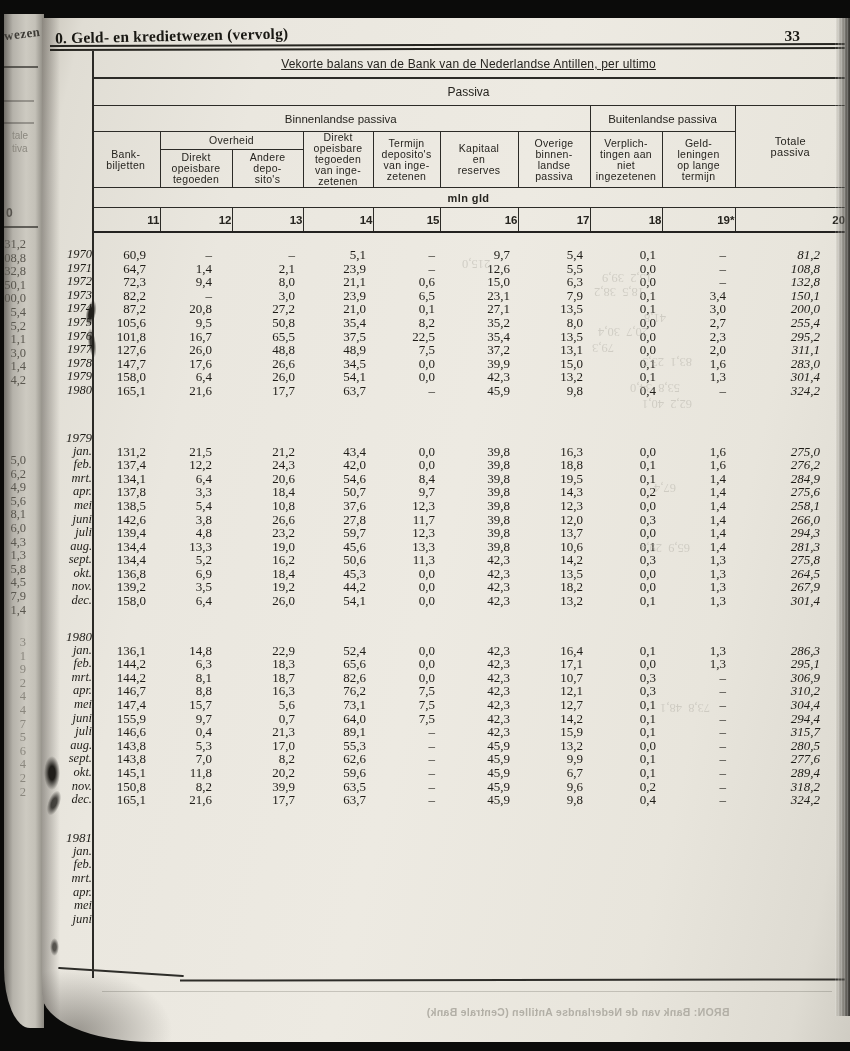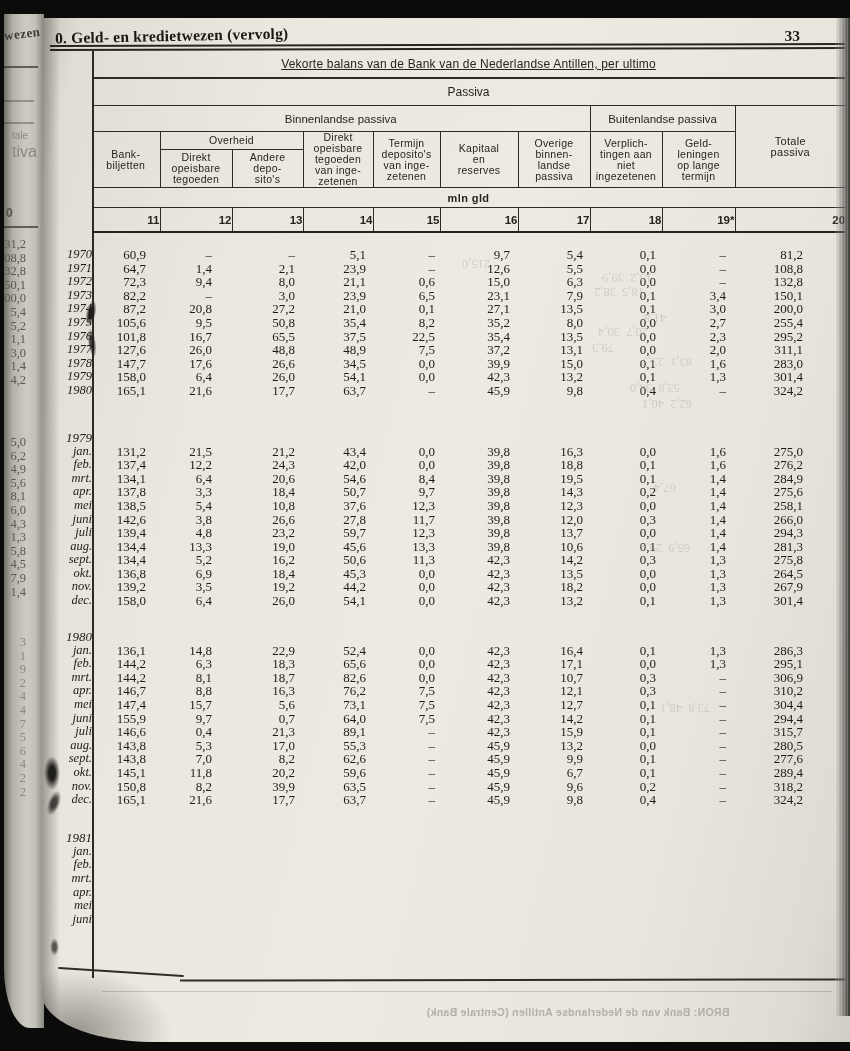--- a/index.html
+++ b/index.html
@@ -6,25 +6,25 @@
   .root{position:relative;width:850px;height:1051px;background:#0b0b0a;overflow:hidden;
         font-family:"Liberation Sans",sans-serif;}
   
   .prev-page{position:absolute;left:4px;top:14px;width:40px;height:1014px;
     background:linear-gradient(90deg,#73706a 0%,#b5b2aa 22%,#cdcac1 55%,#c4c1b8 78%,#8a877f 100%);
     border-bottom-left-radius:26px 60px;}
   .pp-frag{position:absolute;color:#3d3b36;font-family:"Liberation Serif",serif;}
   .pp-wezen{left:0px;top:12px;font-weight:bold;font-size:13px;transform:rotate(-7deg);letter-spacing:.5px;}
   .pp-line{position:absolute;left:0;height:2px;background:rgba(40,38,34,.65);}
   .pp-tale{left:8px;top:116px;font-size:10px;color:#8b887f;font-family:"Liberation Sans",sans-serif;}
-  .pp-tiva{left:8px;top:129px;font-size:16px;color:#8b887f;font-family:"Liberation Sans",sans-serif;text-align:right;}
+  .pp-tiva{left:8px;top:129px;font-size:10px;color:#8b887f;font-family:"Liberation Sans",sans-serif;text-align:right;}
   .pp-zero{left:2px;top:192px;font-size:12px;font-weight:bold;color:#55524c;font-family:"Liberation Sans",sans-serif;}
   .pp-nums{position:absolute;left:-4px;width:26px;text-align:right;font-family:"Liberation Serif",serif;
            font-size:12.5px;line-height:13.6px;color:#5a574f;white-space:pre-line;}
-  .pp-a{top:224px;} .pp-b{top:422px;} .pp-c{top:622px;color:#8a877e;}
+  .pp-a{top:224px;} .pp-b{top:440px;} .pp-c{top:622px;color:#8a877e;}
   
   .page{position:absolute;left:42px;top:18px;width:808px;height:1024px;overflow:hidden;
     background:
       radial-gradient(140px 90px at 4% 99%, rgba(70,66,60,.5), rgba(0,0,0,0) 70%),
       linear-gradient(103deg,#c9c5bb 0%,#e0ddd4 4%,#eae7df 22%,#edeae2 50%,#e8e5dc 78%,#dedbd2 94%,#cfccc3 100%);
     border-bottom-left-radius:110px 48px;}
   .gutter-shade{position:absolute;left:0;top:0;bottom:0;width:18px;
     background:linear-gradient(90deg,rgba(55,50,45,.42),rgba(55,50,45,0));}
   .edge-band{position:absolute;right:0;top:0;bottom:26px;width:15px;
     background:
@@ -55,21 +55,21 @@
              border-right:1px solid #2c2b27;border-bottom:2.5px solid #232220;}
   .t-nums td:last-child{border-right:none;}
   tbody.data td{font-family:"Liberation Serif",serif;font-size:13px;line-height:13.6px;height:13.6px;
                 color:#1e1c17;text-align:right;}
   tbody.data td.stub{text-align:right;font-style:italic;font-size:12.5px;padding-left:5px;color:#1d1b16;}
   tbody.data tr.yrow td{font-size:13px;height:14px;}
   tbody.data td.c0{padding-right:14px;} tbody.data td.c1{padding-right:20px;}
   tbody.data td.c2{padding-right:8px;}  tbody.data td.c3{padding-right:7px;}
   tbody.data td.c4{padding-right:5px;}  tbody.data td.c5{padding-right:8px;}
   tbody.data td.c6{padding-right:7px;}  tbody.data td.c7{padding-right:6px;}
-  tbody.data td.c8{padding-right:9px;}  tbody.data td.c9{padding-right:42px;}
+  tbody.data td.c8{padding-right:9px;}  tbody.data td.c9{padding-right:25px;font-style:italic;}
   .left-border-line{position:absolute;left:50px;top:33px;width:2px;height:927px;background:#2b2a26;}
   .bottom-rule{position:absolute;left:138px;top:961px;width:665px;height:2px;background:#2e2d29;transform:rotate(-0.1deg);}
   .bottom-rule-curve{position:absolute;left:16px;top:953px;width:126px;height:2px;background:#2e2d29;
                      transform:rotate(3.6deg);border-radius:2px;}
   .bottom-rule-echo{position:absolute;left:60px;top:973px;width:730px;height:1px;background:rgba(60,58,52,.22);}
   
   .ghost{position:absolute;font-family:"Liberation Serif",serif;font-size:12.5px;color:#b6b3aa;
          opacity:.5;transform:rotate(180deg);white-space:pre;}
   .bleed{position:absolute;left:350px;top:988px;width:372px;text-align:center;transform:scaleX(-1);
          font-weight:bold;font-size:10.5px;letter-spacing:.3px;color:#b2afa6;}

